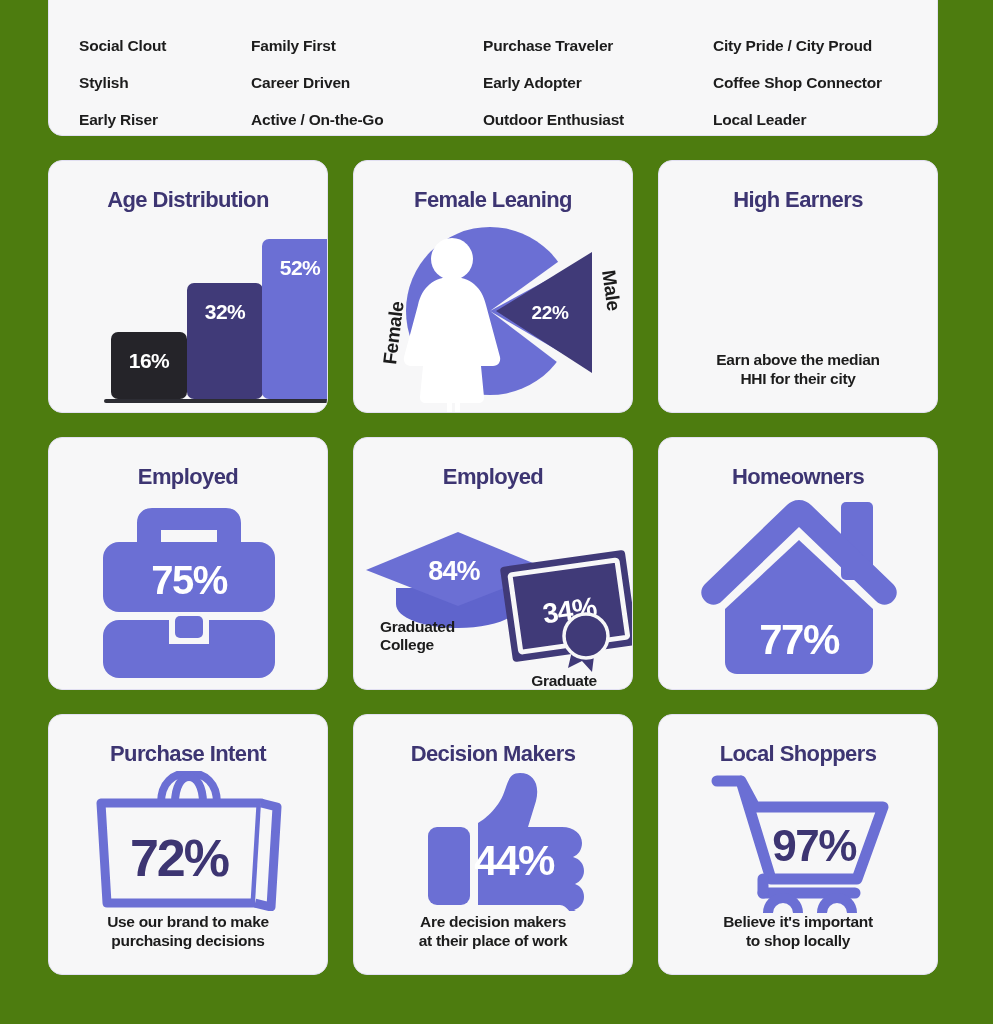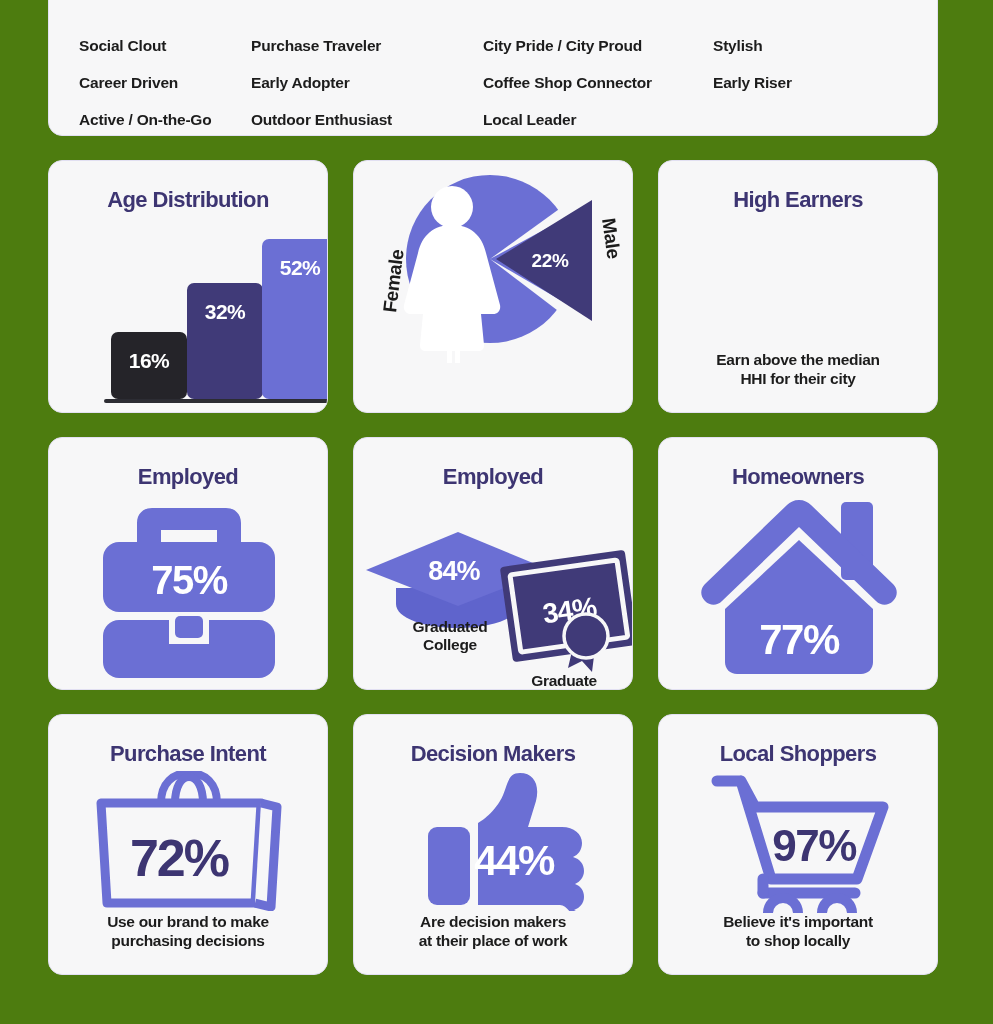--- a/index.html
+++ b/index.html
@@ -82,20 +82,21 @@
   .bars-wrap { position: absolute; left: 0; right: 0; top: 8px; }
 </style>
 </head>
 <body>
 
 <div class="page">
 
   <div class="traits-panel">
     <div class="traits-grid">
       <div class="trait">Social Clout</div>
+      <div class="trait">Family First</div>
       <div class="trait">Purchase Traveler</div>
       <div class="trait">City Pride / City Proud</div>
       <div class="trait">Stylish</div>
       <div class="trait">Career Driven</div>
       <div class="trait">Early Adopter</div>
       <div class="trait">Coffee Shop Connector</div>
       <div class="trait">Early Riser</div>
       <div class="trait">Active / On-the-Go</div>
       <div class="trait">Outdoor Enthusiast</div>
       <div class="trait">Local Leader</div>
@@ -116,20 +117,21 @@
             <text x="100" y="147" font-family="Liberation Sans, sans-serif" font-size="21" font-weight="bold" fill="#FFFFFF" text-anchor="middle" letter-spacing="-0.5">16%</text>
             <text x="176" y="98" font-family="Liberation Sans, sans-serif" font-size="21" font-weight="bold" fill="#FFFFFF" text-anchor="middle" letter-spacing="-0.5">32%</text>
             <text x="251" y="54" font-family="Liberation Sans, sans-serif" font-size="21" font-weight="bold" fill="#FFFFFF" text-anchor="middle" letter-spacing="-0.5">52%</text>
           </svg>
         </div>
 
       </div>
     </div>
 
     <div class="card">
+      <div class="card-title">Female Leaning</div>
       <div class="viz">
         <svg width="280" height="200" viewBox="0 0 280 200" style="position:absolute;left:0;top:2px">
 
           <circle cx="136" cy="96" r="84" fill="#6B6FD4"></circle>
 
           <path d="M136 96 L226 31 L234 43 Z" fill="#F7F7F8"></path>
           <path d="M136 96 L232 152 L224 163 Z" fill="#F7F7F8"></path>
 
           <path d="M142 96 L238 37 L238 158 Z" fill="#403A78"></path>
           <text x="196" y="104" font-family="Liberation Sans, sans-serif" font-size="19" font-weight="bold" fill="#FFFFFF" text-anchor="middle" letter-spacing="-0.4">22%</text>
@@ -193,21 +195,21 @@
             <rect x="152" y="66" width="126" height="96" rx="4" fill="#403A78"></rect>
             <rect x="161" y="75" width="108" height="78" rx="2" fill="none" stroke="#F7F7F8" stroke-width="5"></rect>
             <text x="215" y="128" font-family="Liberation Sans, sans-serif" font-size="28" font-weight="bold" fill="#FFFFFF" text-anchor="middle" letter-spacing="-0.8">34%</text>
           </g>
 
           <g>
             <path d="M222 142 L214 176 L228 169 L238 180 L242 148 Z" fill="#403A78"></path>
             <circle cx="232" cy="144" r="22" fill="#403A78" stroke="#F7F7F8" stroke-width="3.5"></circle>
           </g>
         </svg>
-        <div style="position:absolute; left:26px; top:128px; width:140px; text-align:center;
+        <div style="position:absolute; left:26px; top:128px; width:140px; text-align:left;
                     font-size:15.5px; font-weight:bold; color:#1C1C1C; line-height:1.15;
                     white-space:pre-line; letter-spacing:-0.3px;">Graduated
 College</div>
         <div style="position:absolute; left:140px; top:182px; width:140px; text-align:center;
                     font-size:15.5px; font-weight:bold; color:#1C1C1C; line-height:1.15;
                     white-space:pre-line; letter-spacing:-0.3px;">Graduate
 Degree</div>
       </div>
     </div>
 

